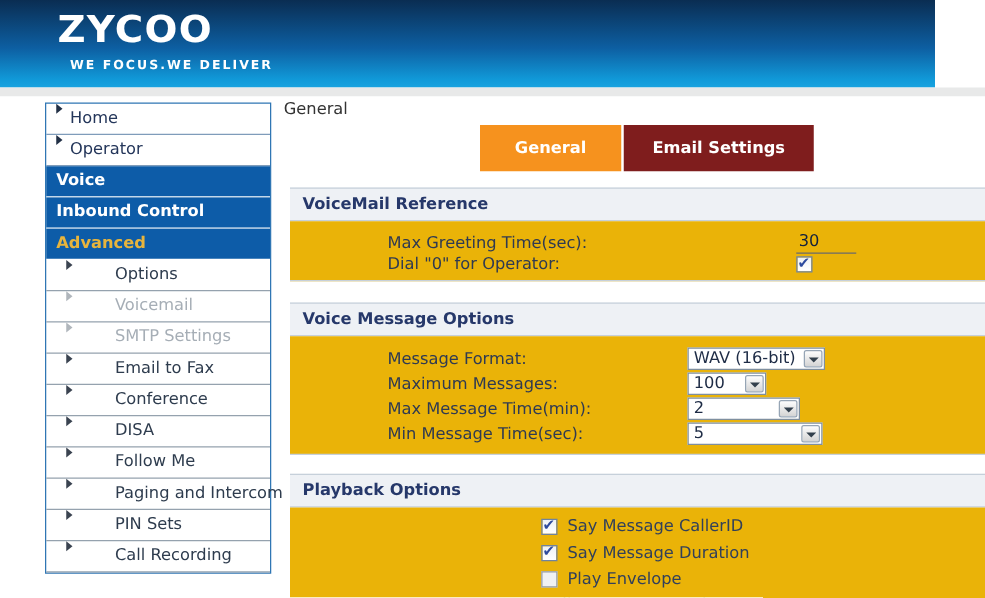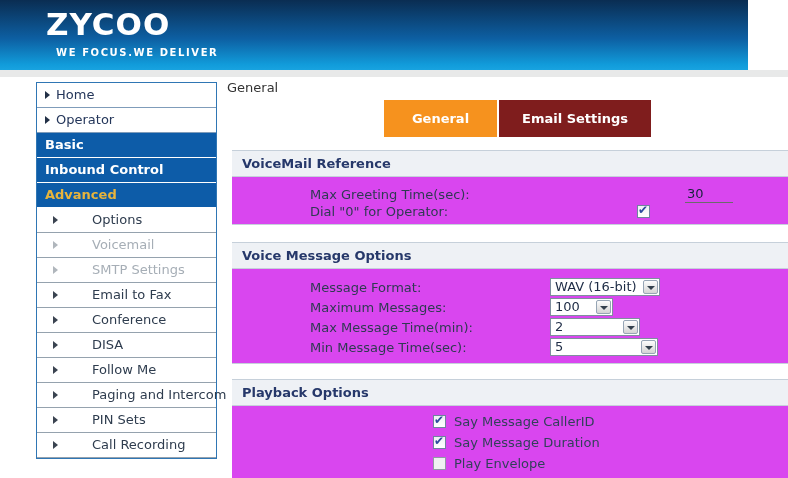--- a/index.html
+++ b/index.html
@@ -11,21 +11,21 @@
        background:linear-gradient(180deg,#0a2d52 0%,#0d5fa2 55%,#119bda 92%,#18a3e0 100%);}
   .logo{position:absolute;left:46px;top:6px;color:#ffffff;font-weight:bold;font-size:31px;
         letter-spacing:1px;transform:scaleY(.96);}
   .tagline{position:absolute;left:56px;top:47px;color:#ffffff;font-size:10px;font-weight:bold;
            letter-spacing:1.6px;}
   .hdr-strip{position:absolute;left:0;top:70px;width:788px;height:7px;background:#e8e9e9;}
 
   
   .nav{position:absolute;left:36px;top:82px;width:181px;background:#fff;
        border:1px solid #2f76b4;box-sizing:border-box;}
-  .nav-row{height:25px;line-height:24px;box-sizing:border-box;display:flex;align-items:center;
+  .nav-row{height:25px;line-height:24px;box-sizing:border-box;display:flex;align-items:flex-start;
            cursor:pointer;white-space:nowrap;}
   .nav-link{padding-left:8px;color:#24365a;border-bottom:1px solid #7f9cba;}
   .nav-cat{padding-left:8px;background:#0d5ca8;color:#ffffff;font-weight:bold;
            border-bottom:1px solid #ffffff;}
   .nav-cat.gold{color:#e7b43c;}
   .nav-sub{padding-left:16px;color:#2e3c4e;border-bottom:1px solid #95a2ae;gap:28px;}
   .nav-sub.dim{color:#a6aeb6;}
   .tri{display:inline-block;width:0;height:0;border-top:4px solid transparent;
        border-bottom:4px solid transparent;border-left:5px solid #3a4350;margin-right:6px;}
   .nav-link .tri{border-left-color:#223046;}
@@ -37,33 +37,33 @@
   .tab{height:37px;line-height:37px;text-align:center;color:#fff;font-weight:bold;cursor:pointer;}
   .tab-general{width:113px;background:#f6921e;}
   .tab-email{width:152px;background:#7f1d1d;}
 
   .sections{position:absolute;left:232px;top:0;width:556px;}
   .sec{position:absolute;left:0;width:556px;}
   .sec-head{height:27px;line-height:25px;box-sizing:border-box;background:#eef1f5;
             border-top:1px solid #c6d0da;border-bottom:1px solid #c6d0da;
             font-weight:bold;color:#26386a;padding-left:10px;}
   .sec1{top:150px;} .sec2{top:242px;} .sec3{top:379px;}
-  .sec-body{background:#d946ef;}
+  .sec-body{background:#eab308;}
   .sec1 .sec-body{padding:9px 0 4px 0;border-bottom:1px solid #c6d0da;}
   .sec2 .sec-body{padding:8px 0 6px 0;border-bottom:1px solid #c6d0da;}
   .sec3 .sec-body{padding:5px 0 0 0;}
 
   .frow{display:flex;align-items:center;height:17px;}
   .frow2{display:flex;align-items:center;height:20px;}
   .flabel{margin-left:78px;width:327px;color:#2f3a52;}
   .flabel2{margin-left:78px;width:240px;color:#2f3a52;}
 
   .uinput{width:46px;border:0;border-bottom:1px solid #6b6b6b;background:transparent;
           font-family:"DejaVu Sans",sans-serif;font-size:13px;color:#16233c;
-          padding:0 0 1px 2px;height:15px;outline:none;margin-left:48px;}
+          padding:0 0 1px 2px;height:15px;outline:none;}
 
   .sel{position:relative;height:18px;border:1px solid #7f8f9f;background:#fff;
        box-sizing:border-box;line-height:16px;padding:0 20px 0 4px;color:#1d2b45;
        cursor:pointer;white-space:nowrap;overflow:hidden;}
   .sel .btn{position:absolute;right:1px;top:1px;width:15px;height:14px;
             background:linear-gradient(#fdfdfd,#d4d4d4);border:1px solid #96a5b5;
             border-radius:2px;box-sizing:border-box;}
   .sel .btn::after{content:"";position:absolute;left:3px;top:5px;
             border-left:4px solid transparent;border-right:4px solid transparent;
             border-top:4px solid #33404d;}
@@ -90,21 +90,21 @@
   <div class="nav">
     <div class="nav-row nav-link">
       <span class="tri"></span>
       <span>Home</span>
     </div>
     <div class="nav-row nav-link">
       <span class="tri"></span>
       <span>Operator</span>
     </div>
     <div class="nav-row nav-cat">
-      <span>Basic</span>
+      <span>Voice</span>
     </div>
     <div class="nav-row nav-cat">
       <span>Inbound Control</span>
     </div>
     <div class="nav-row nav-cat gold">
       <span>Advanced</span>
     </div>
     <div class="nav-row nav-sub">
       <span class="tri"></span>
       <span>Options</span>

